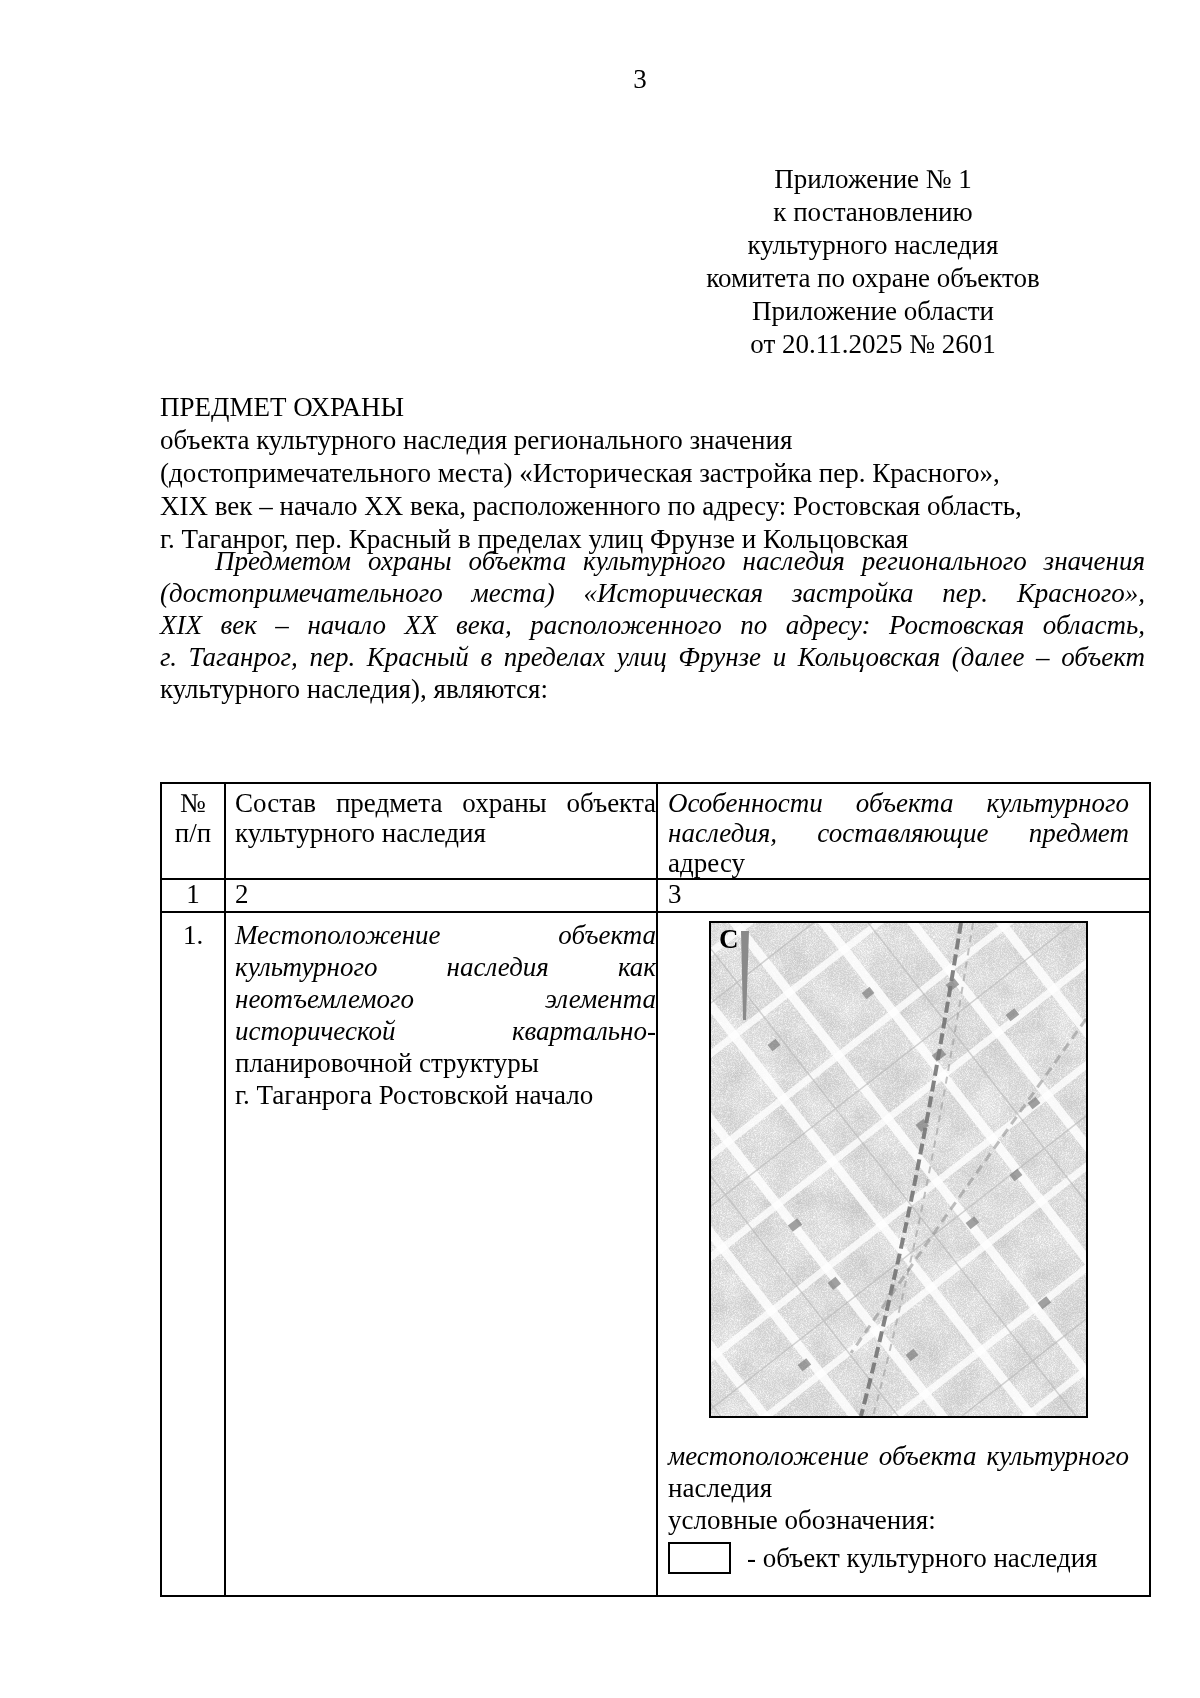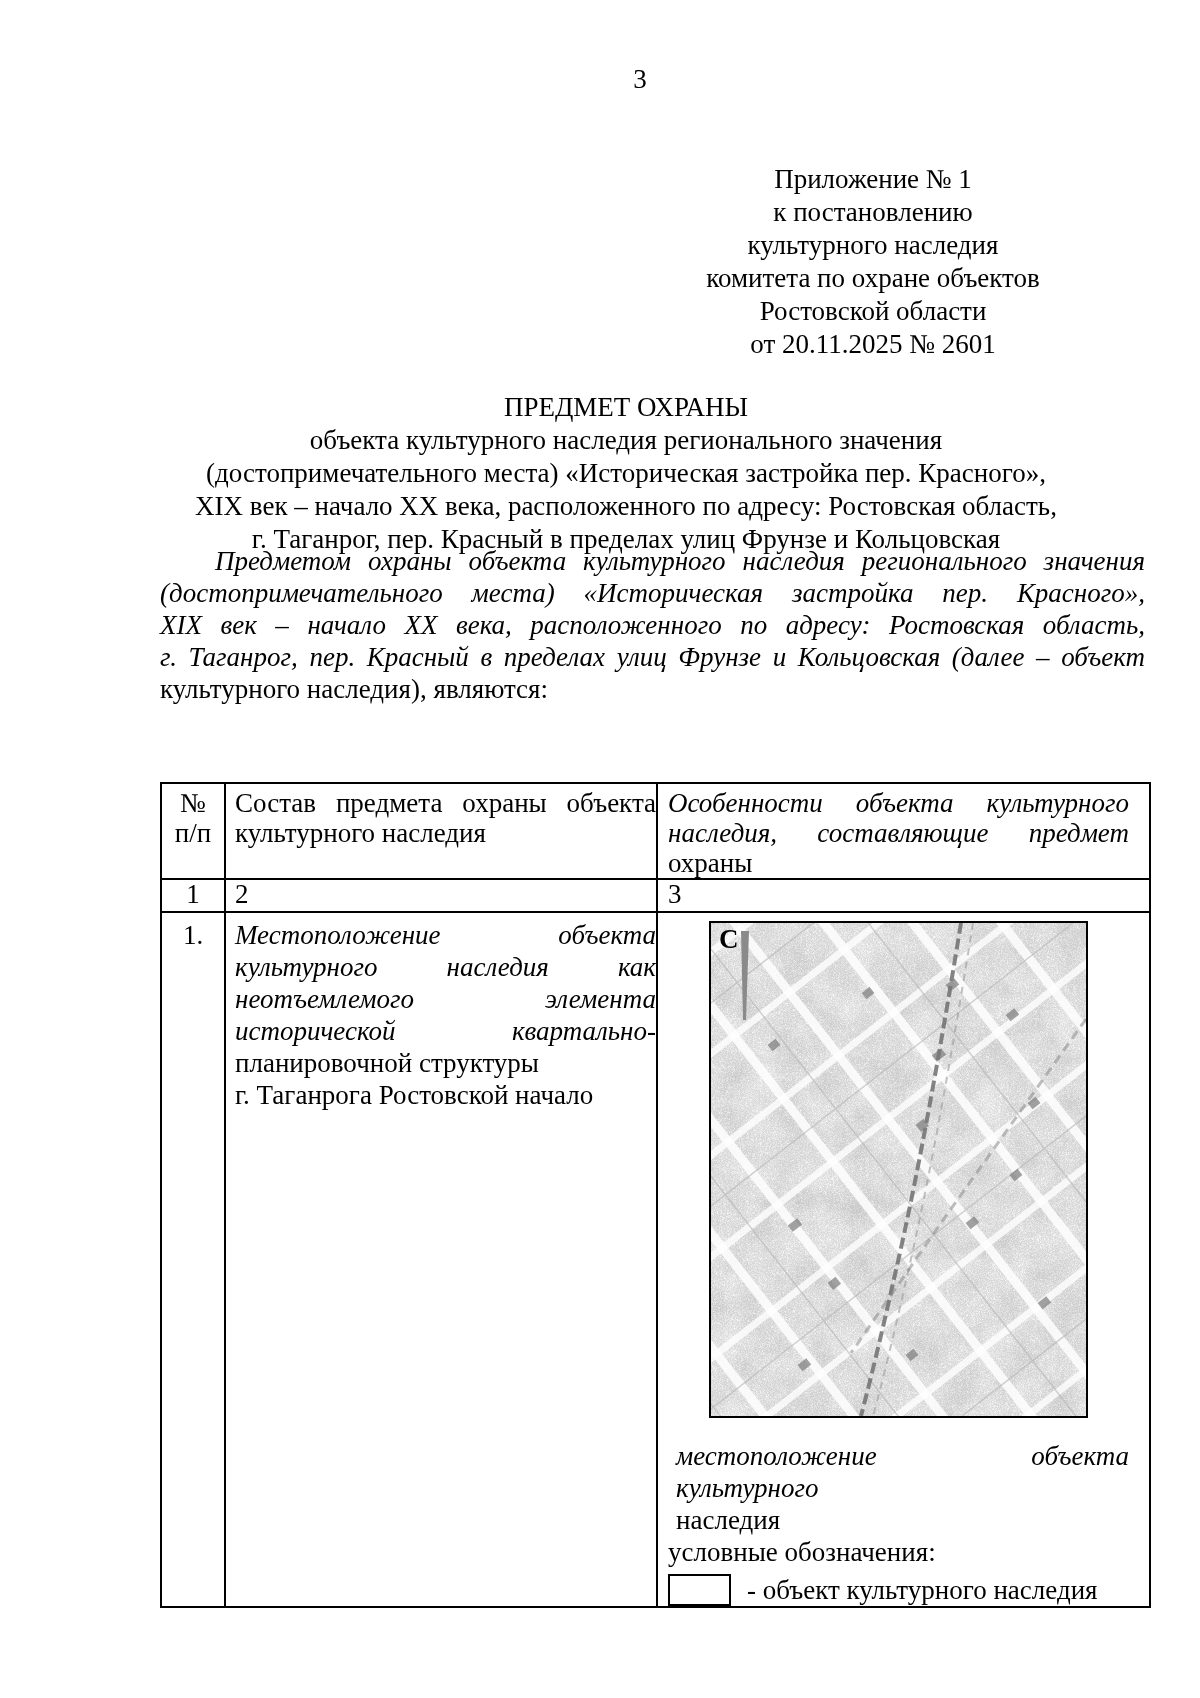--- a/index.html
+++ b/index.html
@@ -9,21 +9,21 @@
     height:1698px;
     background:#ffffff;
     font-family:"Liberation Serif","DejaVu Serif",serif;
     color:#000;
     font-size:27px;
     overflow:hidden;
   }
   .nw{white-space:nowrap;}
   .pagenum{position:absolute;top:64px;left:560px;width:160px;text-align:center;}
   .annex{position:absolute;top:163px;left:703px;width:340px;text-align:center;line-height:33px;}
-  .titleblock{position:absolute;top:391px;left:176px;width:900px;text-align:center;line-height:33px;}
+  .titleblock{position:absolute;top:391px;left:160px;width:900px;line-height:33px;}
   .intro{position:absolute;top:545px;left:160px;width:985px;line-height:32px;}
   .jline{text-align:justify;text-align-last:justify;font-style:italic;}
   .lline{text-align:left;text-align-last:left;}
   .indent{text-indent:55px;}
   table.doc{
     position:absolute;top:782px;left:160px;
     width:983px;border-collapse:collapse;table-layout:fixed;
   }
   table.doc td{
     border:2px solid #000;vertical-align:top;
@@ -42,42 +42,42 @@
   .cell1-body{padding-top:6px;line-height:32px;}
   .cell3-body{padding-top:8px;}
   .map-frame{
     position:relative;width:379px;height:497px;margin:0 auto;
     border:2px solid #000;box-sizing:border-box;background:#f7f7f7;
   }
   .north-label{
     position:absolute;left:8px;top:1px;
     font-weight:bold;font-size:27px;z-index:3;
   }
-  .map-caption{margin-top:22px;line-height:32px;margin-left:8px;}
+  .map-caption{margin-top:22px;line-height:32px;}
   .legend-title{margin-top:0;line-height:32px;}
   .legend-row{margin-top:6px;display:flex;align-items:center;}
   .legend-swatch{
     width:63px;height:32px;border:2px solid #000;box-sizing:border-box;
     background:#fff;flex:0 0 auto;margin-right:16px;
   }
   .legend-text{line-height:32px;}
 </style>
 </head>
 <body>
 
 <div class="page">
 
   <div class="pagenum">3</div>
 
   <div class="annex">
     <div class="nw">Приложение № 1</div>
     <div class="nw">к постановлению</div>
     <div class="nw">культурного наследия</div>
     <div class="nw">комитета по охране объектов</div>
-    <div class="nw">Ростовской области</div>
+    <div class="nw">Приложение области</div>
     <div class="nw">от 20.11.2025 № 2601</div>
   </div>
 
   <div class="titleblock">
     <div class="nw">ПРЕДМЕТ ОХРАНЫ</div>
     <div class="nw">объекта культурного наследия регионального значения</div>
     <div class="nw">(достопримечательного места) «Историческая застройка пер. Красного»,</div>
     <div class="nw">XIX век – начало XX века, расположенного по адресу: Ростовская область,</div>
     <div class="nw">г. Таганрог, пер. Красный в пределах улиц Фрунзе и Кольцовская</div>
   </div>
@@ -99,21 +99,21 @@
             <div>п/п</div>
           </div>
         </td>
         <td class="c2">
           <div class="cell-pad pad-lr2" style="text-align:justify;">Состав предмета охраны объекта культурного наследия</div>
         </td>
         <td class="c3">
           <div class="cell-pad pad-lr3">
             <div class="jline">Особенности объекта культурного</div>
             <div class="jline">наследия, составляющие предмет</div>
-            <div class="lline">охраны</div>
+            <div class="lline">адресу</div>
           </div>
         </td>
       </tr>
 
       <tr class="numrow">
         <td class="c1">1</td>
         <td class="c2">
           <div class="pad-lr2">2</div>
         </td>
         <td class="c3">

